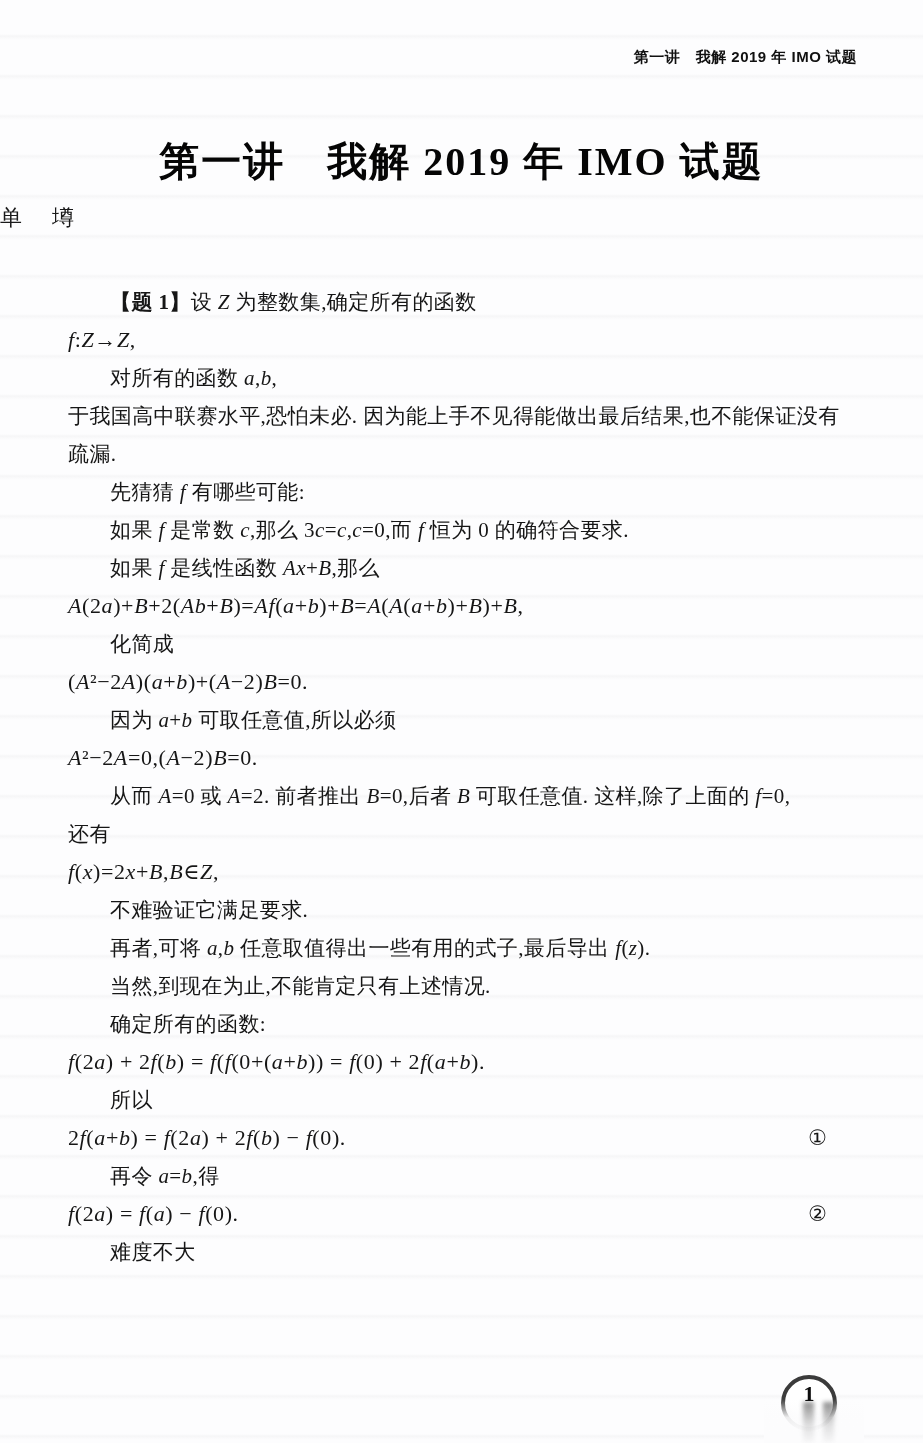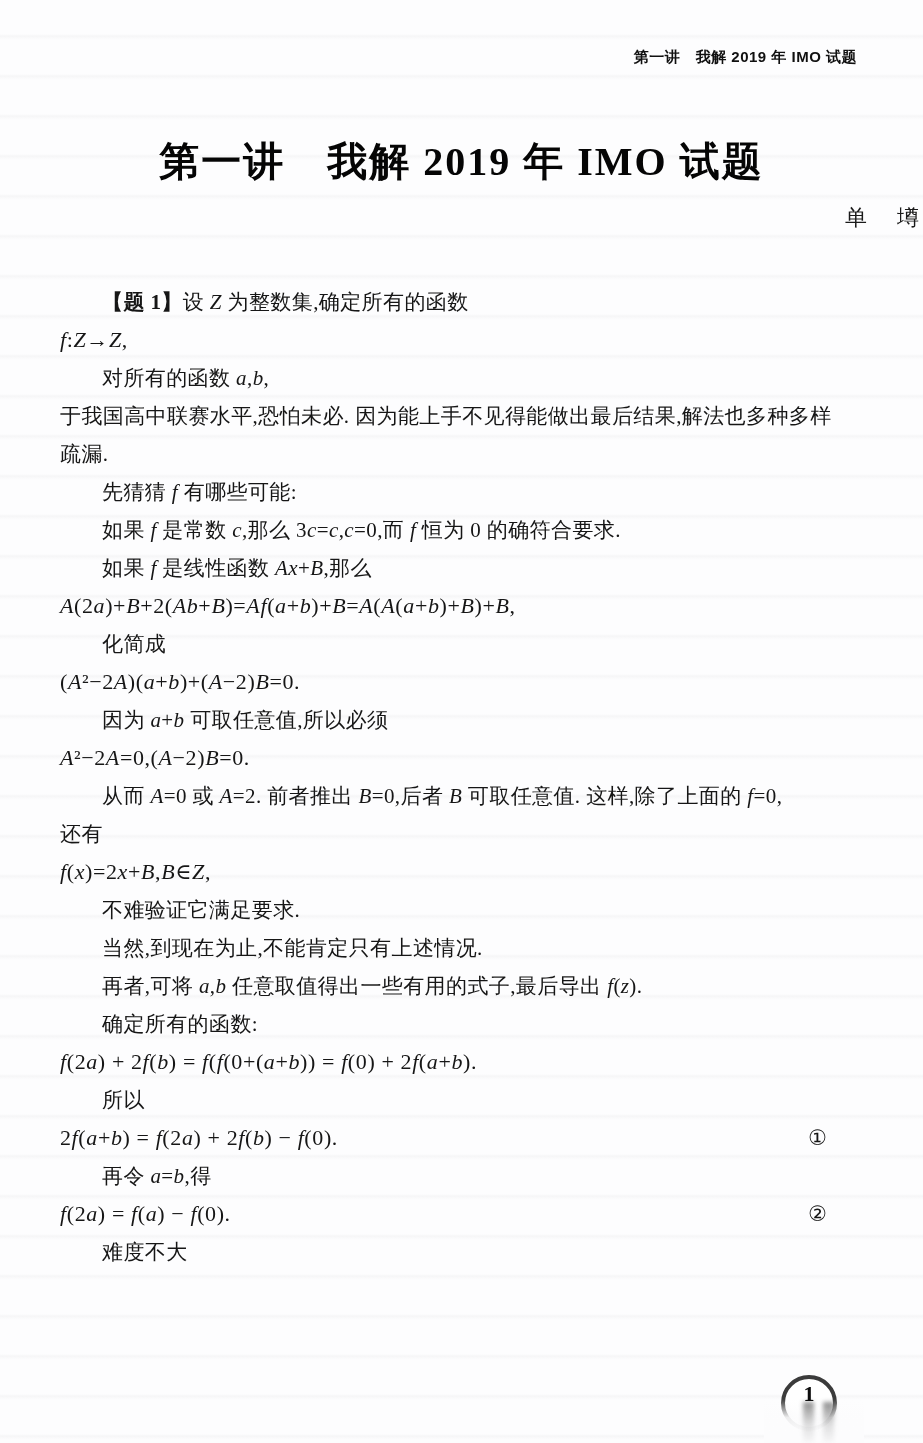--- a/index.html
+++ b/index.html
@@ -23,25 +23,25 @@
   }
   .chapter-title {
     position:absolute; top:134px; left:0; width:100%;
     text-align:center;
     font-size:40px; font-weight:bold; letter-spacing:2px;
     color:#050505;
     font-family:"Liberation Serif","DejaVu Serif",serif;
   }
   .author {
     position:absolute; top:203px; left:0; width:100%;
-    text-align:right;
+    text-align:left;
     font-size:22px; letter-spacing:4px; color:#1a1a1a;
   }
   .content {
-    position:absolute; top:283px; left:60px; right:58px;
+    position:absolute; top:283px; left:68px; right:58px;
   }
   .text-line {
     font-size:21px; line-height:38px;
     white-space:nowrap; overflow:visible;
     letter-spacing:0.4px;
   }
   .text-line.indent { text-indent:2em; }
   .text-line b { font-weight:bold; }
   .formula-line {
     position:relative;
@@ -91,36 +91,36 @@
   <div class="running-header">第一讲　我解 2019 年 IMO 试题</div>
 
   <h1 class="chapter-title">第一讲　我解 2019 年 IMO 试题</h1>
 
   <div class="author">单　墫</div>
 
   <div class="content" id="body-content">
       <div class="text-line indent"><b>【题 1】</b>设 <i>Z</i> 为整数集,确定所有的函数</div>
       <div class="formula-line"><i>f</i>:<i>Z</i>→<i>Z</i>,</div>
       <div class="text-line indent">对所有的函数 <i>a</i>,<i>b</i>,</div>
-      <div class="text-line">于我国高中联赛水平,恐怕未必. 因为能上手不见得能做出最后结果,解法也多种多样</div>
+      <div class="text-line">于我国高中联赛水平,恐怕未必. 因为能上手不见得能做出最后结果,也不能保证没有</div>
       <div class="text-line">疏漏.</div>
       <div class="text-line indent">先猜猜 <i>f</i> 有哪些可能:</div>
       <div class="text-line indent">如果 <i>f</i> 是常数 <i>c</i>,那么 3<i>c</i>=<i>c</i>,<i>c</i>=0,而 <i>f</i> 恒为 0 的确符合要求.</div>
       <div class="text-line indent">如果 <i>f</i> 是线性函数 <i>Ax</i>+<i>B</i>,那么</div>
       <div class="formula-line"><i>A</i>(2<i>a</i>)+<i>B</i>+2(<i>Ab</i>+<i>B</i>)=<i>Af</i>(<i>a</i>+<i>b</i>)+<i>B</i>=<i>A</i>(<i>A</i>(<i>a</i>+<i>b</i>)+<i>B</i>)+<i>B</i>,</div>
       <div class="text-line indent">化简成</div>
       <div class="formula-line">(<i>A</i>²−2<i>A</i>)(<i>a</i>+<i>b</i>)+(<i>A</i>−2)<i>B</i>=0.</div>
       <div class="text-line indent">因为 <i>a</i>+<i>b</i> 可取任意值,所以必须</div>
       <div class="formula-line"><i>A</i>²−2<i>A</i>=0,(<i>A</i>−2)<i>B</i>=0.</div>
       <div class="text-line indent">从而 <i>A</i>=0 或 <i>A</i>=2. 前者推出 <i>B</i>=0,后者 <i>B</i> 可取任意值. 这样,除了上面的 <i>f</i>=0,</div>
       <div class="text-line">还有</div>
       <div class="formula-line"><i>f</i>(<i>x</i>)=2<i>x</i>+<i>B</i>,<i>B</i>∈<i>Z</i>,</div>
       <div class="text-line indent">不难验证它满足要求.</div>
+      <div class="text-line indent">再者,可将 <i>a</i>,<i>b</i> 任意取值得出一些有用的式子,最后导出 <i>f</i>(<i>z</i>).</div>
       <div class="text-line indent">当然,到现在为止,不能肯定只有上述情况.</div>
-      <div class="text-line indent">再者,可将 <i>a</i>,<i>b</i> 任意取值得出一些有用的式子,最后导出 <i>f</i>(<i>z</i>).</div>
       <div class="text-line indent">确定所有的函数:</div>
       <div class="formula-line"><i>f</i>(2<i>a</i>) + 2<i>f</i>(<i>b</i>) = <i>f</i>(<i>f</i>(0+(<i>a</i>+<i>b</i>)) = <i>f</i>(0) + 2<i>f</i>(<i>a</i>+<i>b</i>).</div>
       <div class="text-line indent">所以</div>
       <div class="formula-line">2<i>f</i>(<i>a</i>+<i>b</i>) = <i>f</i>(2<i>a</i>) + 2<i>f</i>(<i>b</i>) − <i>f</i>(0).<span class="eq-num">①</span></div>
       <div class="text-line indent">再令 <i>a</i>=<i>b</i>,得</div>
       <div class="formula-line"><i>f</i>(2<i>a</i>) = <i>f</i>(<i>a</i>) − <i>f</i>(0).<span class="eq-num">②</span></div>
       <div class="text-line indent">难度不大</div>
     </div>
 
   <div class="page-curl">

